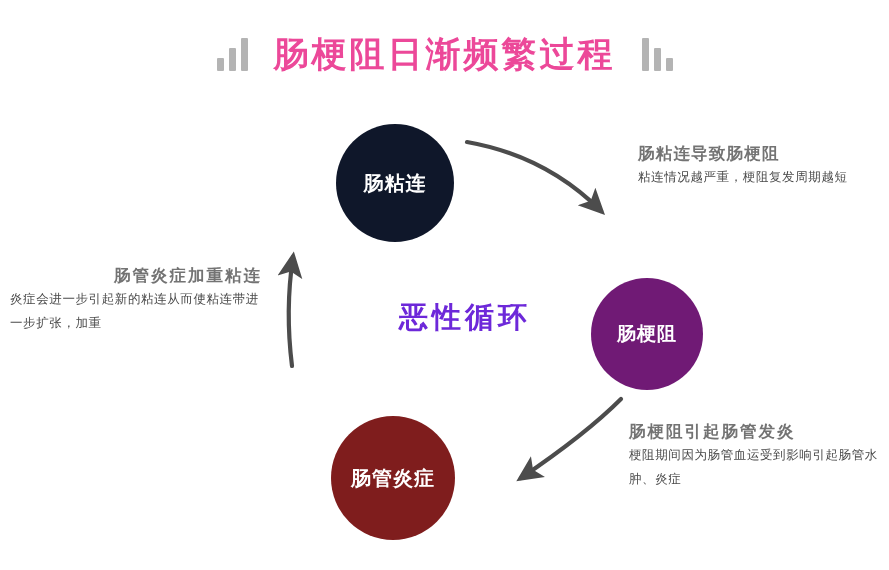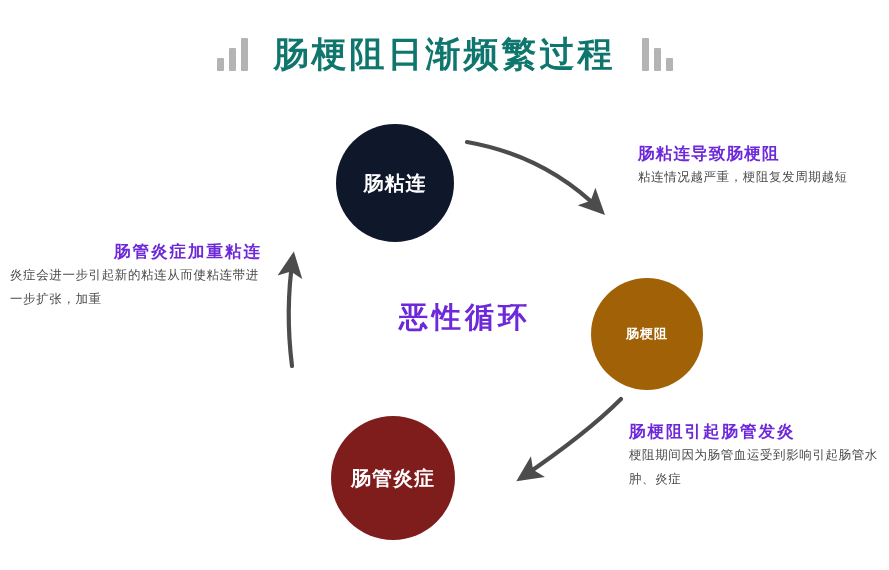--- a/index.html
+++ b/index.html
@@ -25,21 +25,21 @@
     height: 60px;
     display: flex;
     align-items: center;
     justify-content: center;
     gap: 26px;
   }
   #page-title {
     font-size: 35px;
     font-weight: bold;
     letter-spacing: 3px;
-    color: #0f766e;
+    color: #ec4899;
     white-space: nowrap;
     font-family: "Liberation Serif", "DejaVu Serif", serif;
   }
   .bar-deco {
     display: flex;
     align-items: flex-end;
     gap: 5px;
     height: 34px;
   }
   .bar-deco span {
@@ -73,22 +73,22 @@
     width: 118px;
     height: 118px;
     background: #0f172a;
     font-size: 20px;
   }
   #circle-obstruction {
     left: 591px;
     top: 278px;
     width: 112px;
     height: 112px;
-    background: #a16207;
-    font-size: 13px;
+    background: #701a75;
+    font-size: 19px;
   }
   #circle-inflammation {
     left: 331px;
     top: 416px;
     width: 124px;
     height: 124px;
     background: #7f1d1d;
     font-size: 20px;
   }
 
@@ -115,21 +115,21 @@
     height: 570px;
     pointer-events: none;
   }
 
   
   .info-block { position: absolute; }
   .info-heading {
     font-size: 16.5px;
     font-weight: bold;
     letter-spacing: 1.2px;
-    color: #6d28d9;
+    color: #737373;
     line-height: 1.4;
     font-family: "Liberation Serif", "DejaVu Serif", serif;
   }
   .info-body {
     font-size: 12.5px;
     letter-spacing: 0.6px;
     color: #4a4a4a;
     line-height: 1.95;
     margin-top: 0;
     font-family: "Liberation Serif", "DejaVu Serif", serif;
@@ -142,21 +142,21 @@
   }
   #block-bottom-right {
     left: 629px;
     top: 420px;
     width: 252px;
     text-align: left;
   }
   #block-bottom-right .info-heading { letter-spacing: 2px; }
   #block-left {
     left: 10px;
-    top: 240px;
+    top: 264px;
     width: 252px;
     text-align: right;
   }
   #block-left .info-heading { letter-spacing: 2px; }
   #block-left .info-body { text-align: left; }
 </style>
 </head>
 <body>
 
 <div id="title-bar">

